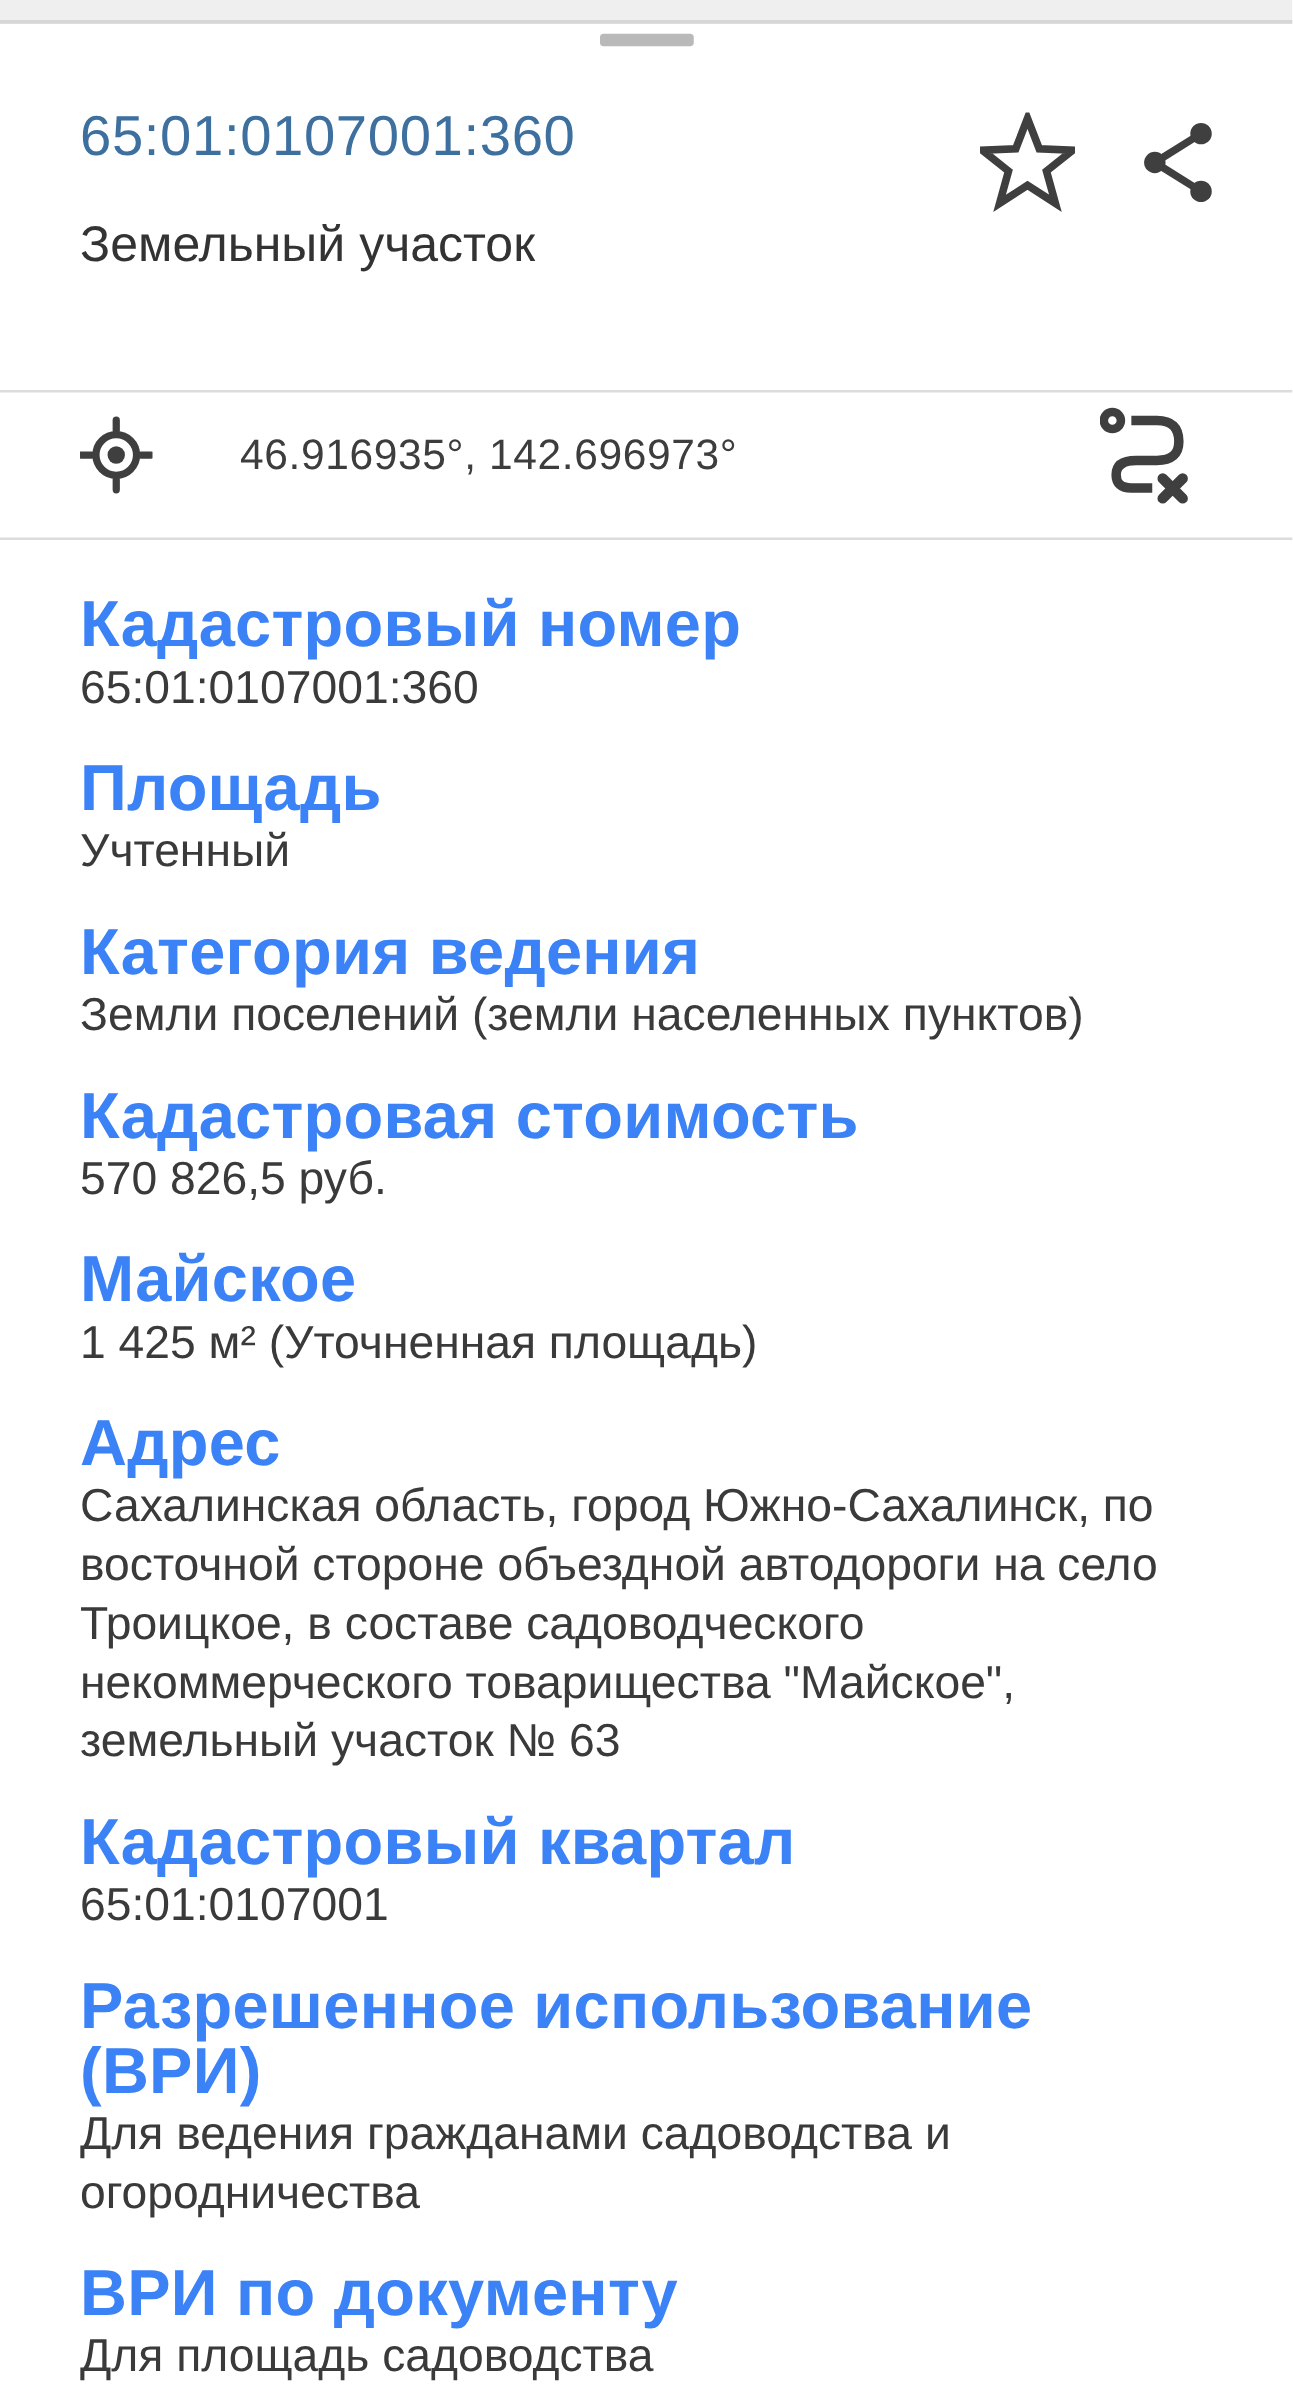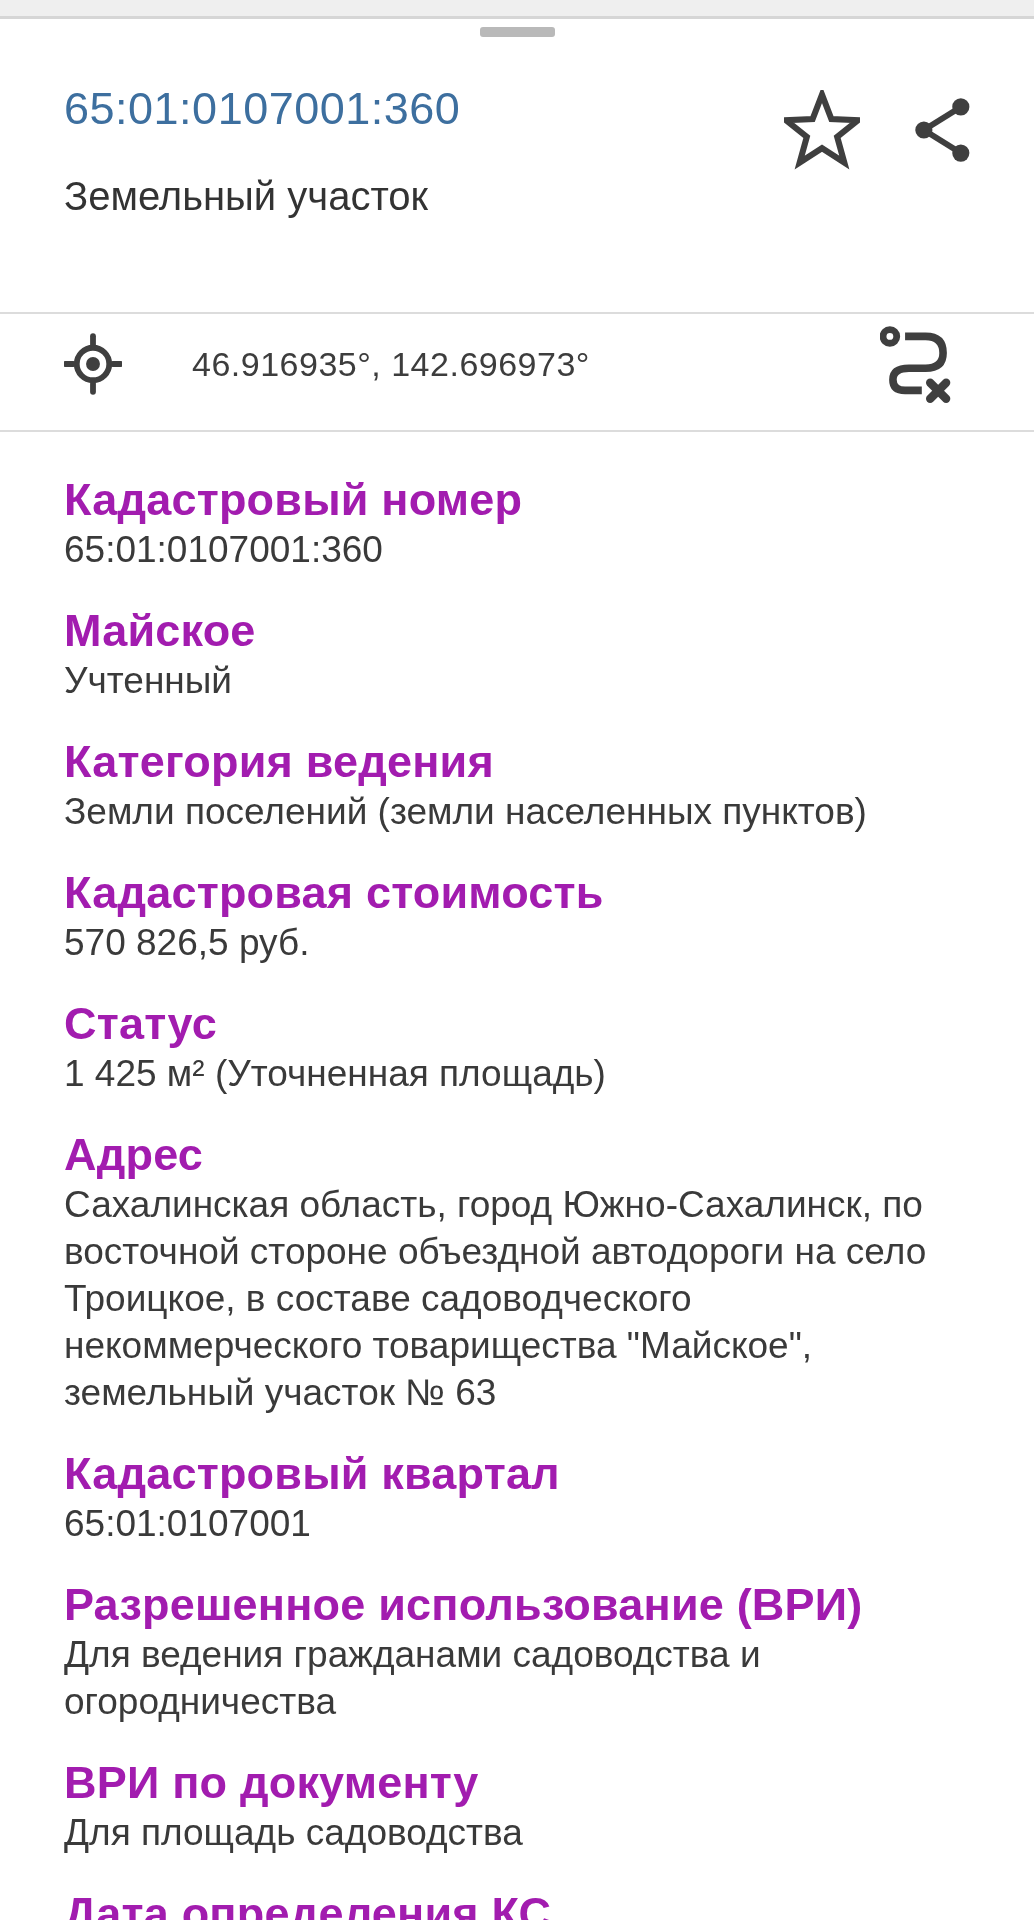--- a/index.html
+++ b/index.html
@@ -83,24 +83,24 @@
     margin-left: 70px;
     letter-spacing: 0.5px;
   }
   .route-btn { margin-left: auto; }
   .fields {
     padding: 42px 55px 0 64px;
     box-sizing: border-box;
   }
   .field { margin-bottom: 32px; }
   .field-label {
-    font-size: 45px;
+    font-size: 52px;
     line-height: 52px;
     font-weight: 700;
-    color: #a21caf;
+    color: #3b82f6;
     letter-spacing: 0.2px;
   }
   .field-value {
     font-size: 37px;
     line-height: 47px;
     font-weight: 400;
     color: #3a3a3a;
     max-width: 915px;
   }
 </style>
@@ -162,36 +162,36 @@
   <div class="divider"></div>
 
   <div class="fields">
 
     <div class="field">
       <div class="field-label">Кадастровый номер</div>
       <div class="field-value">65:01:0107001:360</div>
     </div>
 
     <div class="field">
-      <div class="field-label">Майское</div>
+      <div class="field-label">Площадь</div>
       <div class="field-value">Учтенный</div>
     </div>
 
     <div class="field">
       <div class="field-label">Категория ведения</div>
       <div class="field-value">Земли поселений (земли населенных пунктов)</div>
     </div>
 
     <div class="field">
       <div class="field-label">Кадастровая стоимость</div>
       <div class="field-value">570 826,5 руб.</div>
     </div>
 
     <div class="field">
-      <div class="field-label">Статус</div>
+      <div class="field-label">Майское</div>
       <div class="field-value">1 425 м² (Уточненная площадь)</div>
     </div>
 
     <div class="field">
       <div class="field-label">Адрес</div>
       <div class="field-value">Сахалинская область, город Южно-Сахалинск, по восточной стороне объездной автодороги на село Троицкое, в составе садоводческого некоммерческого товарищества "Майское", земельный участок № 63</div>
     </div>
 
     <div class="field">
       <div class="field-label">Кадастровый квартал</div>

